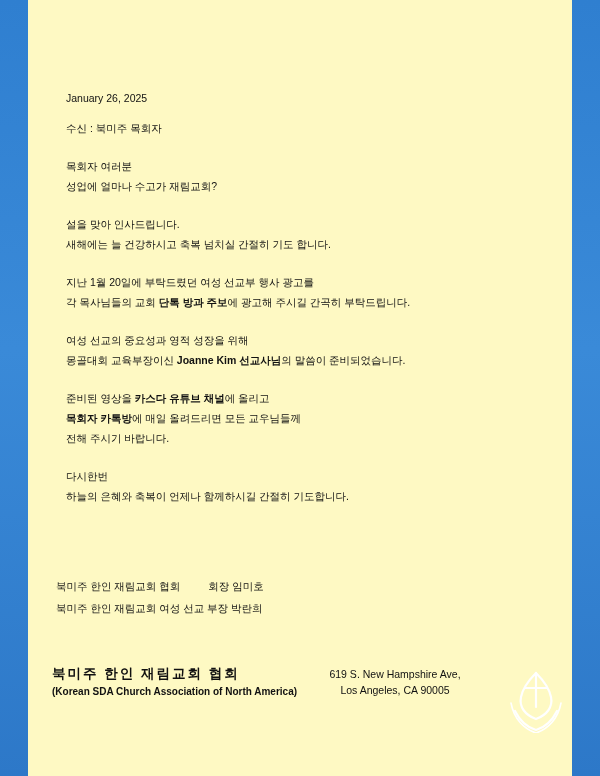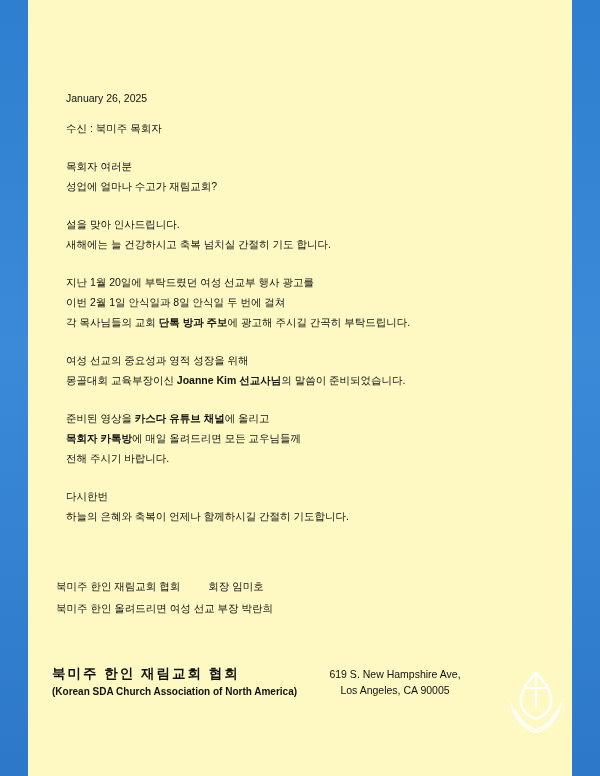--- a/index.html
+++ b/index.html
@@ -145,21 +145,20 @@
         <div class="block">
           <div class="line"><span>목회자 여러분</span></div>
           <div class="line"><span>성업에 얼마나 수고가 재림교회?</span></div>
         </div>
         <div class="block">
           <div class="line"><span>설을 맞아 인사드립니다.</span></div>
           <div class="line"><span>새해에는 늘 건강하시고 축복 넘치실 간절히 기도 합니다.</span></div>
         </div>
         <div class="block">
           <div class="line"><span>지난 1월 20일에 부탁드렸던 여성 선교부 행사 광고를</span></div>
-          <div class="line"><span>이번 2월 1일 안식일과 8일 안식일 두 번에 걸쳐</span></div>
           <div class="line"><span>각 목사님들의 교회 </span><span class="bold">단톡 방과 주보</span><span>에 광고해 주시길 간곡히 부탁드립니다.</span></div>
         </div>
         <div class="block">
           <div class="line"><span>여성 선교의 중요성과 영적 성장을 위해</span></div>
           <div class="line"><span>몽골대회 교육부장이신 </span><span class="bold">Joanne Kim 선교사님</span><span>의 말씀이 준비되었습니다.</span></div>
         </div>
         <div class="block">
           <div class="line"><span>준비된 영상을 </span><span class="bold">카스다 유튜브 채널</span><span>에 올리고</span></div>
           <div class="line"><span class="bold">목회자 카톡방</span><span>에 매일 올려드리면 모든 교우님들께</span></div>
           <div class="line"><span>전해 주시기 바랍니다.</span></div>
@@ -168,21 +167,21 @@
           <div class="line"><span>다시한번</span></div>
           <div class="line"><span>하늘의 은혜와 축복이 언제나 함께하시길 간절히 기도합니다.</span></div>
         </div>
       </div>
   </div>
 
   <div class="signature">
     <div class="sig-line">
       <span>북미주 한인 재림교회 협회</span><span class="sig-gap"></span><span>회장 임미호</span>
     </div>
-    <div class="sig-line">북미주 한인 올려드리면 여성 선교 부장  박란희</div>
+    <div class="sig-line">북미주 한인 재림교회 여성 선교 부장  박란희</div>
   </div>
 
   <div class="footer">
     <div class="footer-org">
       <div class="footer-org-ko">북미주 한인 재림교회 협회</div>
       <div class="footer-org-en">(Korean SDA Church Association of North America)</div>
     </div>
     <div class="footer-address">
       <div>619 S. New Hampshire Ave,</div>
       <div>Los Angeles, CA 90005</div>

